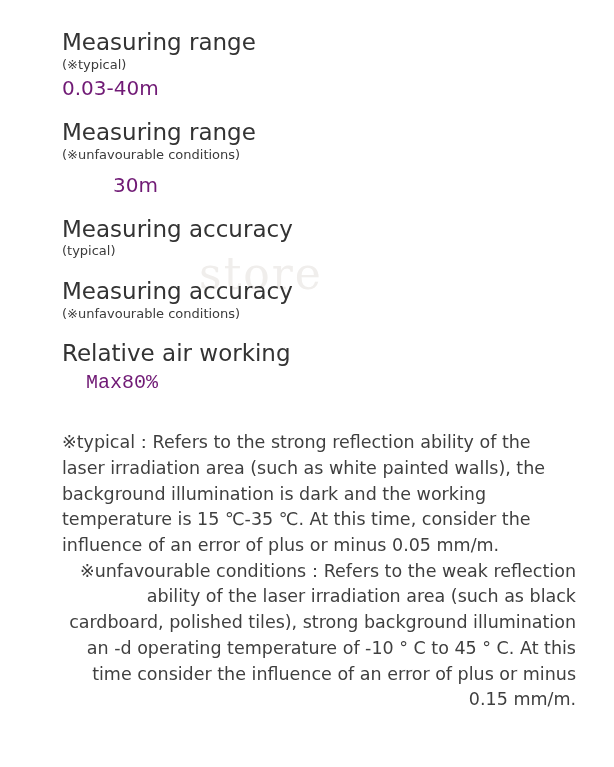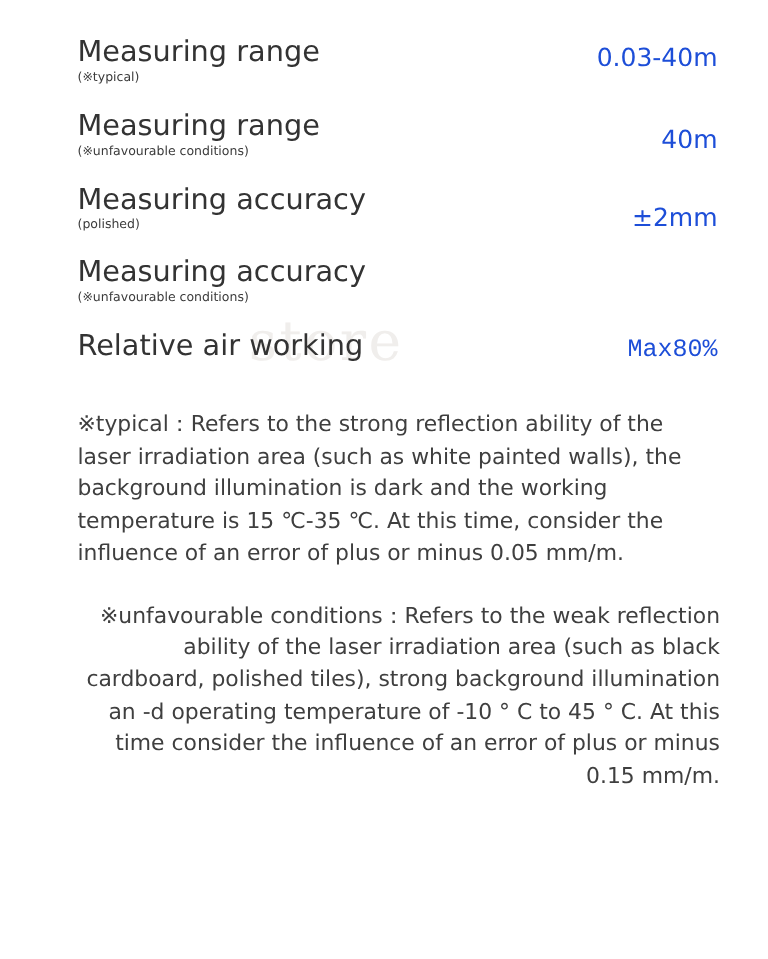--- a/index.html
+++ b/index.html
@@ -42,50 +42,51 @@
 
   .spec-table {
     position: relative;
     z-index: 2;
     width: 512px;
   }
 
   .spec-row {
     display: flex;
     align-items: flex-start;
-    justify-content: space-between;
+    justify-content: flex-start;
     margin-bottom: 20px;
+    flex-direction: column;
   }
   .spec-row.tight {
     margin-bottom: 18px;
   }
 
   .spec-label {
     flex: 0 1 auto;
     max-width: 330px;
   }
   .spec-main {
     font-size: 23px;
     line-height: 1.12;
     color: #333333;
     font-weight: 400;
     white-space: nowrap;
   }
   .spec-sub {
-    font-size: 10px;
+    font-size: 13px;
     line-height: 1.2;
     color: #3b3b3b;
     margin-top: 1px;
     white-space: nowrap;
   }
 
   .spec-value {
     flex: 0 0 auto;
     font-size: 20px;
-    color: #1d4ed8;
+    color: #701a75;
     text-align: right;
     min-width: 96px;
     white-space: nowrap;
   }
   .val-pad-a { padding-top: 4px; }
   .val-pad-b { padding-top: 10px; }
   .val-pad-c { padding-top: 14px; }
   .val-pad-d { padding-top: 2px; }
   .val-pad-e { padding-top: 4px; font-family: Liberation Mono, monospace; }
   .val-pad-f { padding-top: 10px; }
@@ -93,21 +94,21 @@
   .notes {
     position: relative;
     z-index: 2;
     margin-top: 14px;
     width: 514px;
   }
   .note {
     font-size: 17.5px;
     line-height: 1.47;
     color: #3f3f3f;
-    margin-bottom: 24px;
+    margin-bottom: 0;
     text-align: left;
   }
   .note:last-child { margin-bottom: 0; text-align: right; }
 </style>
 </head>
 <body>
 
 <div class="page">
 
   <div class="watermark">store</div>
@@ -120,29 +121,28 @@
         <div class="spec-sub">(※typical)</div>
       </div>
       <div class="spec-value val-pad-a">0.03-40m</div>
     </div>
 
     <div class="spec-row">
       <div class="spec-label">
         <div class="spec-main">Measuring range</div>
         <div class="spec-sub">(※unfavourable conditions)</div>
       </div>
-      <div class="spec-value val-pad-b">40m</div>
+      <div class="spec-value val-pad-b">30m</div>
     </div>
 
     <div class="spec-row">
       <div class="spec-label">
         <div class="spec-main">Measuring accuracy</div>
-        <div class="spec-sub">(polished)</div>
+        <div class="spec-sub">(typical)</div>
       </div>
-      <div class="spec-value val-pad-c">±2mm</div>
     </div>
 
     <div class="spec-row">
       <div class="spec-label">
         <div class="spec-main">Measuring accuracy</div>
         <div class="spec-sub">(※unfavourable conditions)</div>
       </div>
     </div>
 
     <div class="spec-row tight">

